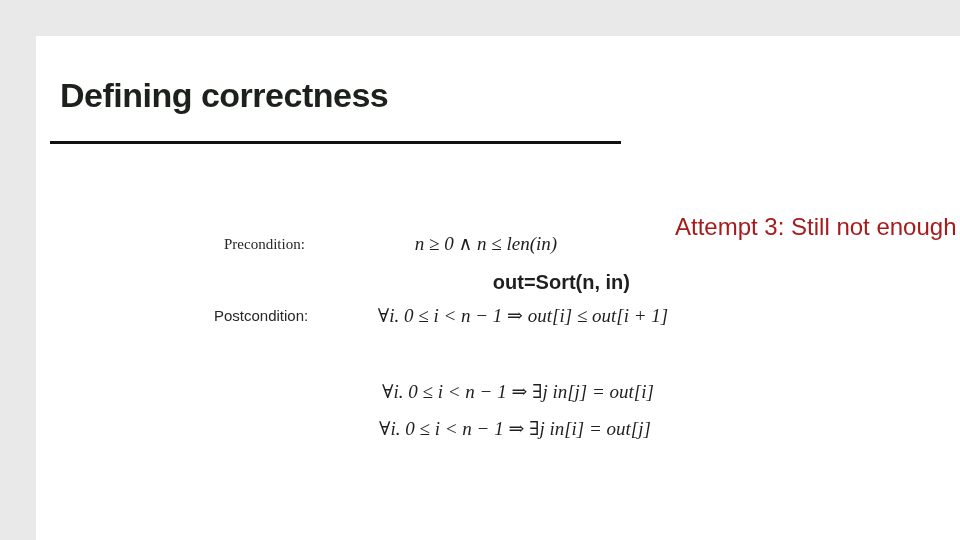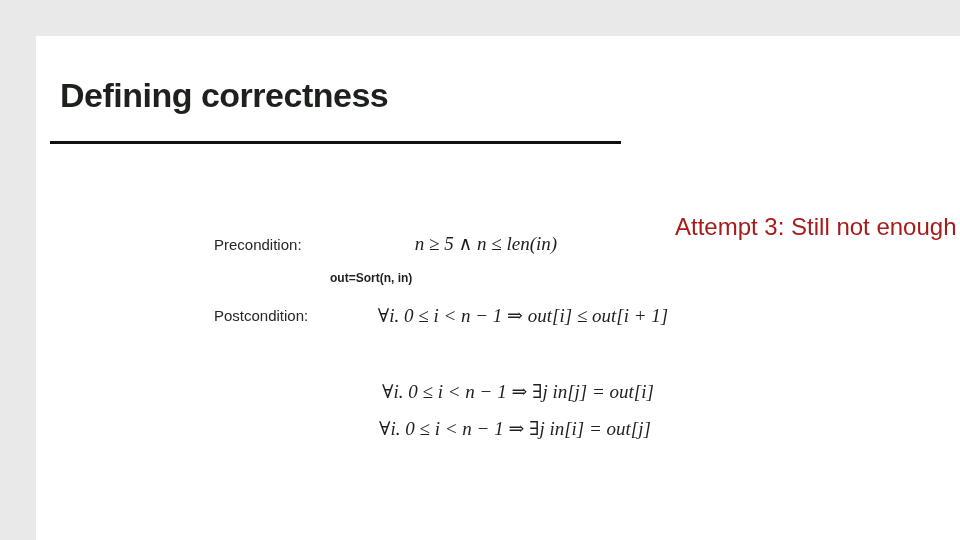--- a/index.html
+++ b/index.html
@@ -46,64 +46,64 @@
     white-space: nowrap;
     font-family: "Liberation Sans", sans-serif;
   }
   .cond-label {
     position: absolute;
     font-size: 15px;
     color: var(--label-color);
     white-space: nowrap;
     font-family: "Liberation Sans", sans-serif;
   }
-  .label-pre  { left: 166px; top: 188px; }
+  .label-pre  { left: 176px; top: 188px; font-family: Liberation Serif, serif; }
   .label-post { left: 166px; top: 259px; }
   .math {
     position: absolute;
     width: 400px;
     text-align: center;
     font-family: "Liberation Serif", "DejaVu Serif", serif;
     font-style: italic;
     font-size: 19px;
     color: var(--text-color);
     white-space: nowrap;
   }
   .f-pre   { left: 238px; top: 184px; }
   .f-post1 { left: 275px; top: 256px; text-align: center; }
   .f-post2 { left: 247px; top: 294px; }
   .f-post3 { left: 270px; top: 332px; }
   .f-post4 { left: 267px; top: 369px; }
   .call-sig {
     position: absolute;
     left: 282px; top: 223px;
     width: 300px;
-    text-align: left;
+    text-align: right;
     font-family: "Liberation Sans", sans-serif;
     font-style: normal;
     font-weight: 700;
-    font-size: 12px;
+    font-size: 20px;
     color: var(--text-color);
     white-space: nowrap;
   }
 </style>
 </head>
 <body>
 
 <div class="slide">
 
   <div class="slide-title">Defining correctness</div>
 
   <div class="title-rule"></div>
 
   <div class="annotation">Attempt 3: Still not enough</div>
 
   <div class="cond-label label-pre">Precondition:</div>
 
-  <div class="math f-pre">n ≥ 5 ∧ n ≤ len(in)</div>
+  <div class="math f-pre">n ≥ 0 ∧ n ≤ len(in)</div>
 
   <div class="call-sig">out=Sort(n, in)</div>
 
   <div class="cond-label label-post">Postcondition:</div>
 
   <div class="math f-post1">∀i. 0 ≤ i &lt; n − 1 ⇒ out[i] ≤ out[i + 1]</div>
 
 
   <div class="math f-post3">∀i. 0 ≤ i &lt; n − 1 ⇒ ∃j in[j] = out[i]</div>
 

